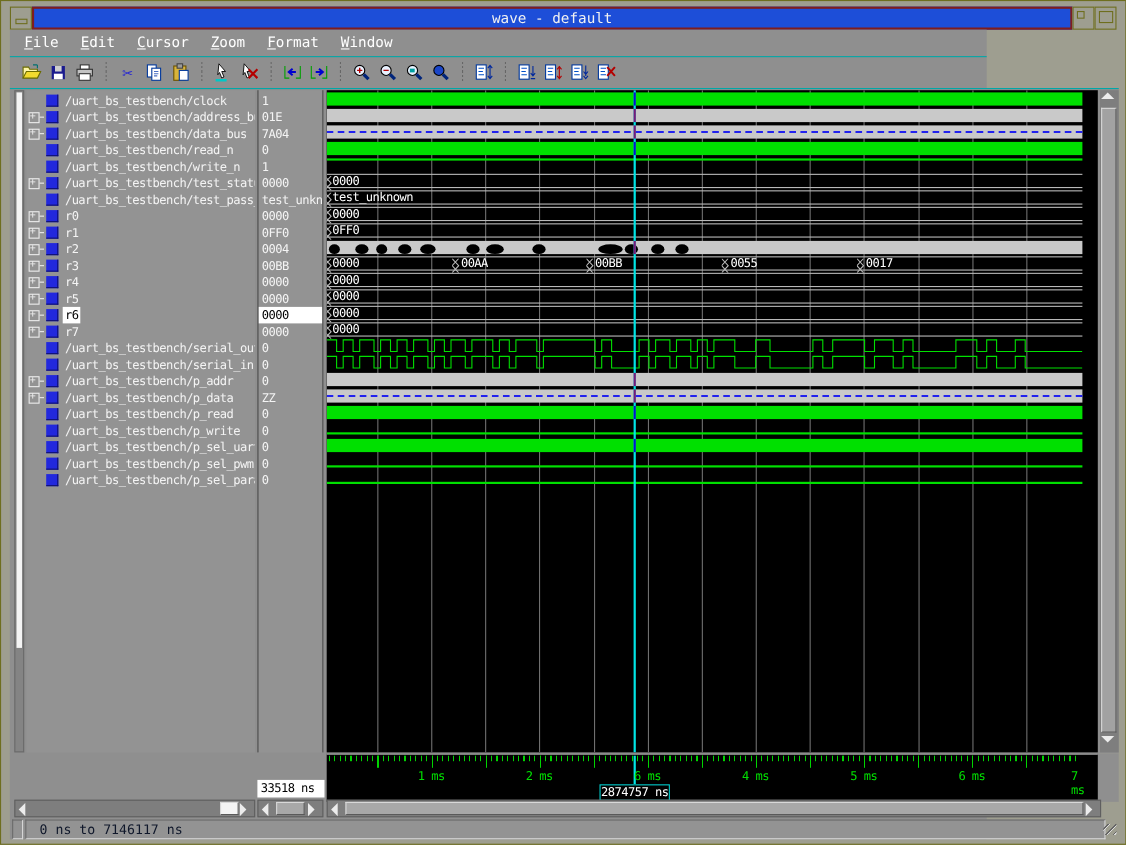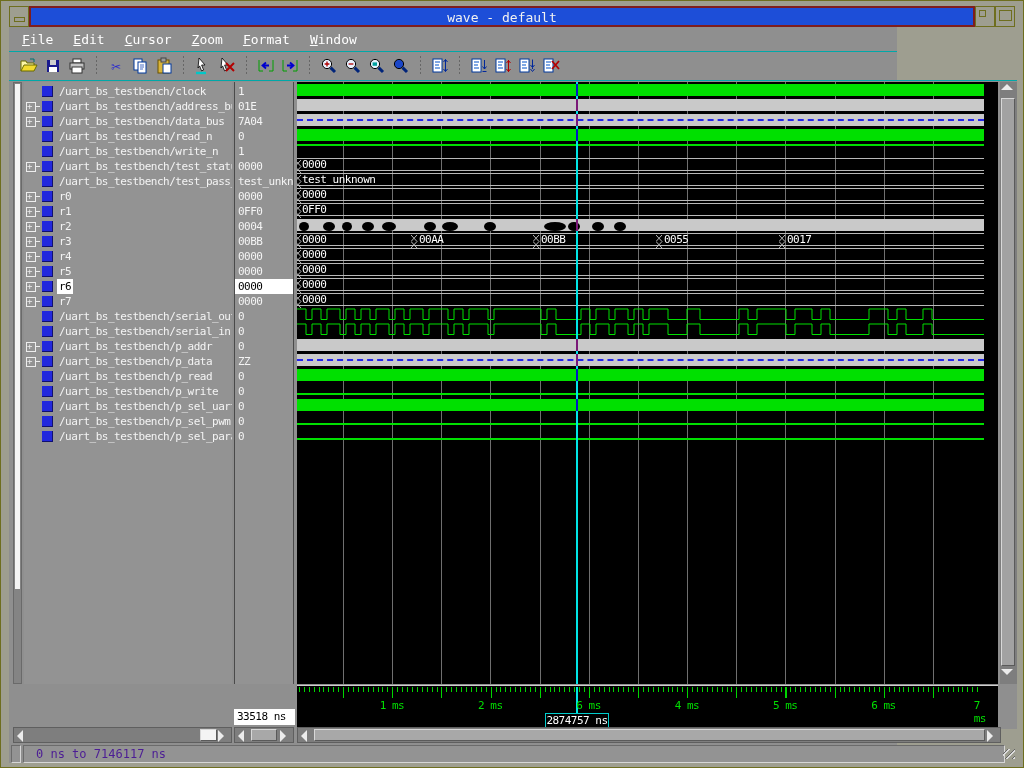--- a/index.html
+++ b/index.html
@@ -77,21 +77,21 @@
   .sb-thumb{position:absolute;top:1px;height:12px;background:#a8a8a8;border:1px solid #d8d8d8;border-right-color:#5a5a5a;border-bottom-color:#5a5a5a;box-sizing:border-box;}
   .sb-thumb.white{background:#f4f4f4;}
   .va{position:absolute;left:1px;width:13px;height:13px;}
   .va:before{content:"";position:absolute;left:0;border:6.5px solid transparent;}
   .va-up:before{top:1px;border-bottom-color:#ececec;border-top-width:0;}
   .va-dn:before{top:0px;border-top-color:#ececec;border-bottom-width:0;}
   .vthumb{position:absolute;left:1px;top:16px;width:14px;height:568px;background:#a2a2a2;border:1px solid #d8d8d8;border-right-color:#5a5a5a;border-bottom-color:#5a5a5a;box-sizing:border-box;}
   
   .statusrow{position:absolute;left:0;top:718px;width:1008px;height:18px;}
   .status-cell{position:absolute;background:#939393;border:1px solid #6b6b6b;border-bottom-color:#d6d6d6;border-right-color:#d6d6d6;box-sizing:border-box;}
-  .status-text{font-size:12px;color:#4c1d95;line-height:16px;padding-left:12px;white-space:nowrap;}
+  .status-text{font-size:12px;color:#0f172a;line-height:16px;padding-left:12px;white-space:nowrap;}
   .grip{position:absolute;right:2px;bottom:4px;width:12px;height:10px;
         background:repeating-linear-gradient(135deg,transparent 0 3px,#666 3px 4px,#ddd 4px 5px);}
 </style>
 </head>
 <body>
 
 <div class="frame">
   <div class="titlebar">
     <div class="tb-box">
         <div class="dash"></div>

